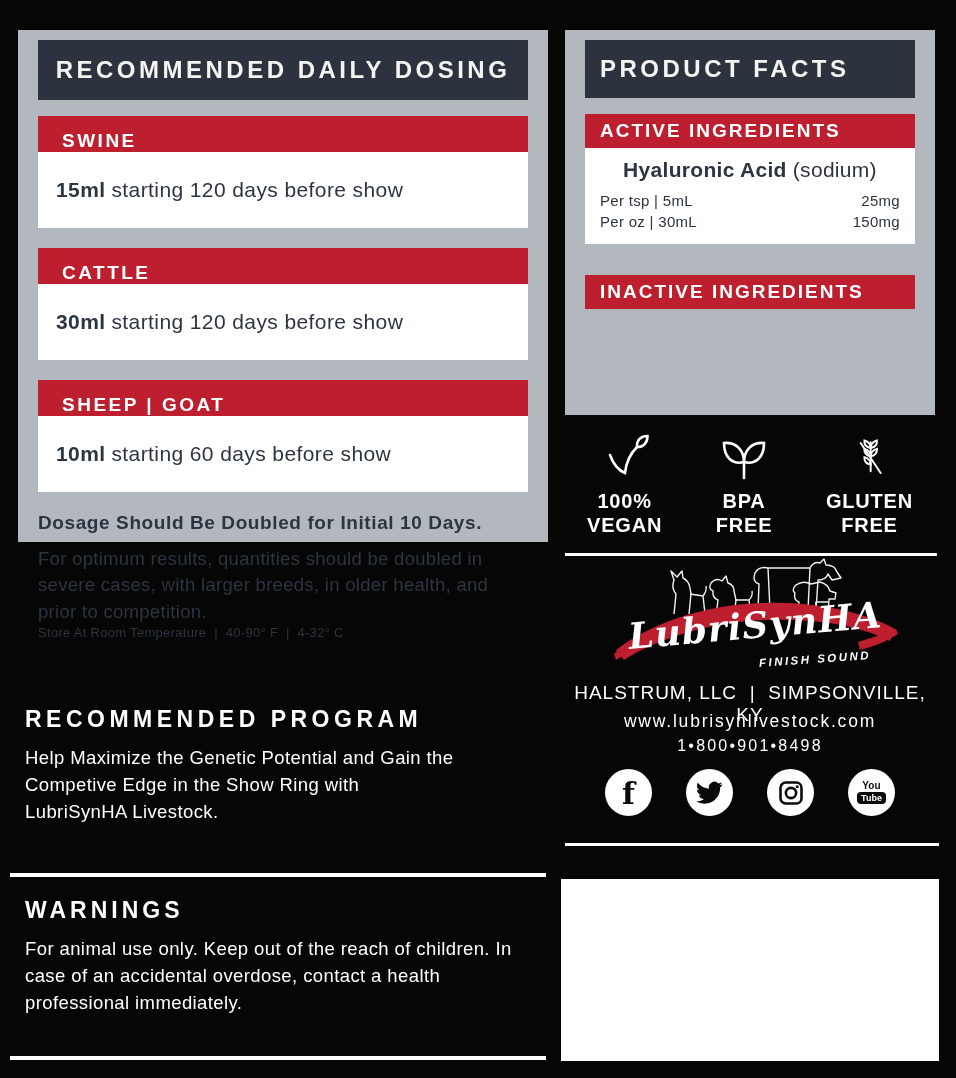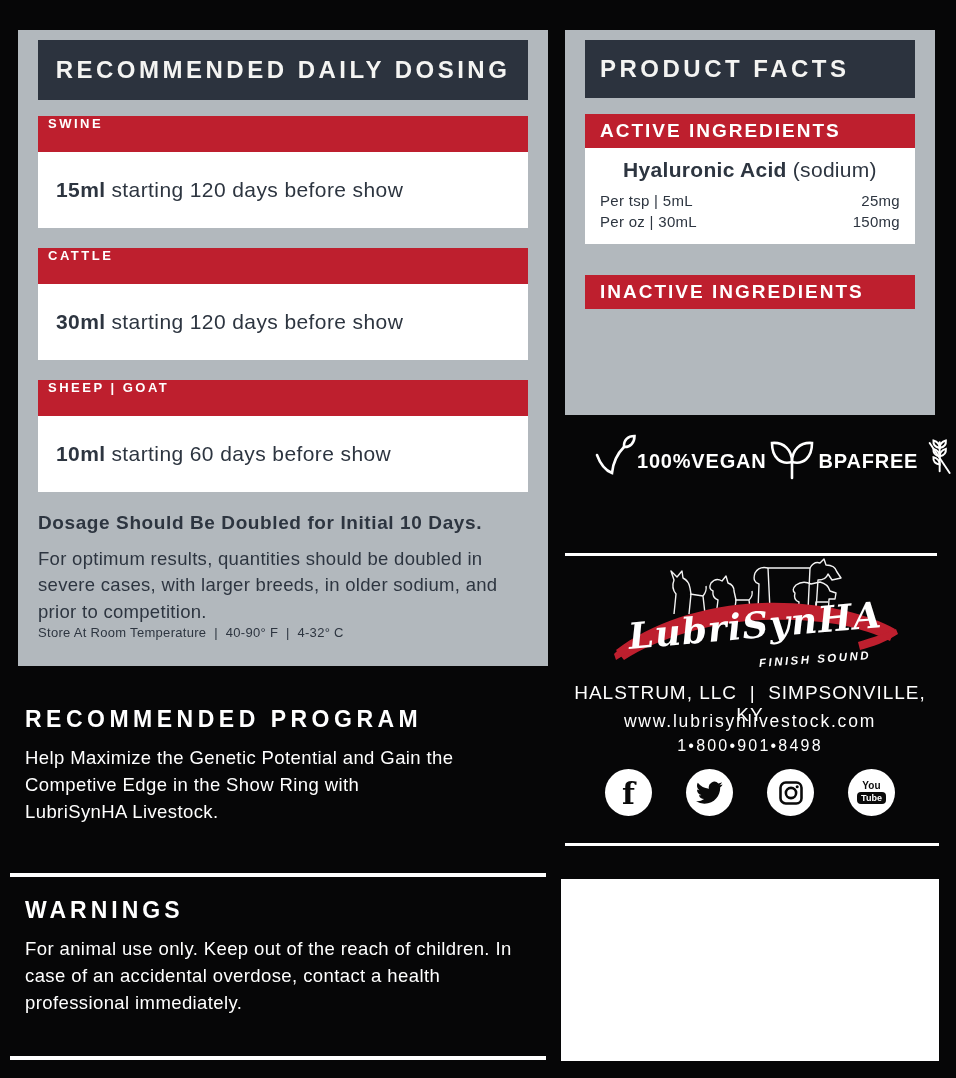--- a/index.html
+++ b/index.html
@@ -3,33 +3,33 @@
 <meta charset="utf-8">
 <style>
   html,body{margin:0;padding:0;background:#060607;}
   .root{
     position:relative;width:956px;height:1078px;background:#060607;overflow:hidden;
     font-family:"Liberation Sans","DejaVu Sans",sans-serif;
   }
   .abs{position:absolute;}
   
   .panel{background:#b2b8bd;box-sizing:border-box;padding:10px 20px;}
-  .left-panel{left:18px;top:30px;width:530px;height:636px;}
+  .left-panel{left:18px;top:30px;width:530px;height:512px;}
   .right-panel{left:565px;top:30px;width:370px;height:385px;}
   .dark-title{
     background:#2c333e;color:#f4f4f2;height:60px;display:flex;align-items:center;
     font-size:24px;font-weight:700;letter-spacing:3.5px;margin-bottom:16px;
   }
   .dark-title.centered{justify-content:center;}
   .dark-title.pf{height:58px;padding-left:15px;}
   
   .species-block{margin-bottom:20px;}
   .species-bar{
-    background:#be1f2e;color:#ffffff;height:36px;display:flex;align-items:flex-start;
-    padding-left:10px;font-size:13px;font-weight:700;letter-spacing:2.5px;
+    background:#be1f2e;color:#ffffff;height:36px;display:flex;align-items:flex-end;
+    padding-left:24px;font-size:19px;font-weight:700;letter-spacing:2.5px;
   }
   .dose-box{
     background:#ffffff;height:76px;display:flex;align-items:center;
     padding-left:18px;font-size:21px;color:#2d3540;letter-spacing:0.4px;
   }
   .dose-box b{font-weight:700;margin-right:6px;}
   
   .note-bold{margin-top:14px;font-size:16.5px;font-weight:700;color:#2d3540;letter-spacing:0.2px;}
   .note-double{margin-top:0;font-size:19px;font-weight:600;color:#2d3540;letter-spacing:0.6px;}
   .note-body{margin-top:12px;font-size:18.5px;line-height:1.42;color:#2d3540;letter-spacing:0.3px;}
@@ -44,21 +44,21 @@
     padding-left:15px;font-size:19px;font-weight:700;letter-spacing:2px;
   }
   .pf-white{background:#ffffff;color:#2d3540;}
   .active-box{padding:10px 15px 12px 15px;margin-bottom:31px;}
   .ingredient-line{font-size:21px;letter-spacing:0.3px;margin-bottom:8px;text-align:center;}
   .ingredient-line b{font-weight:700;}
   .pf-row{display:flex;justify-content:space-between;font-size:15px;line-height:21px;letter-spacing:0.3px;}
   .inactive-box{padding:10px 6px;text-align:center;font-size:19px;line-height:1.38;letter-spacing:0.3px;}
   
   .badges{left:565px;top:432px;width:370px;display:flex;justify-content:space-between;padding:0 22px;box-sizing:border-box;}
-  .badge{display:flex;align-items:center;color:#ffffff;}
+  .badge{display:flex;flex-direction:column;align-items:center;color:#ffffff;}
   .badge .bicon{height:50px;margin-bottom:7px;display:flex;align-items:flex-end;}
   .badge .bl{font-size:20px;font-weight:700;line-height:24px;letter-spacing:0.8px;}
   
   .logo-script{
     color:#ffffff;font-size:36px;font-style:italic;font-weight:700;text-align:center;
     transform:rotate(-5deg);letter-spacing:1px;font-family:"DejaVu Serif","Liberation Serif",serif;
   }
   .logo-tagline{
     color:#ffffff;font-size:11.5px;font-style:italic;font-weight:700;letter-spacing:2.5px;
     text-align:center;transform:rotate(-4deg);
@@ -115,21 +115,21 @@
       <div class="species-bar">
         <span>SHEEP | GOAT</span>
       </div>
       <div class="dose-box">
         <b>10ml</b>
         <span>starting 60 days before show</span>
       </div>
     </div>
 
     <div class="note-double">Dosage Should Be Doubled for Initial 10 Days.</div>
-    <div class="note-body">For optimum results, quantities should be doubled in severe cases, with larger breeds, in older sodium, and prior to competition.</div>
+    <div class="note-body">For optimum results, quantities should be doubled in severe cases, with larger breeds, in older health, and prior to competition.</div>
     <div class="note-storage">Store At Room Temperature &nbsp;|&nbsp; 40-90° F &nbsp;|&nbsp; 4-32° C</div>
   </section>
 
   <section class="abs" style="left:25px;top:706px;width:460px;">
     <h2 class="section-title">RECOMMENDED PROGRAM</h2>
     <p class="section-body" style="width:438px;">Help Maximize the Genetic Potential and Gain the Competive Edge in the Show Ring with LubriSynHA Livestock.</p>
   </section>
 
   <div class="abs rule" style="left:10px;top:873px;width:536px;height:4px;"></div>
   <section class="abs" style="left:25px;top:897px;width:521px;">

